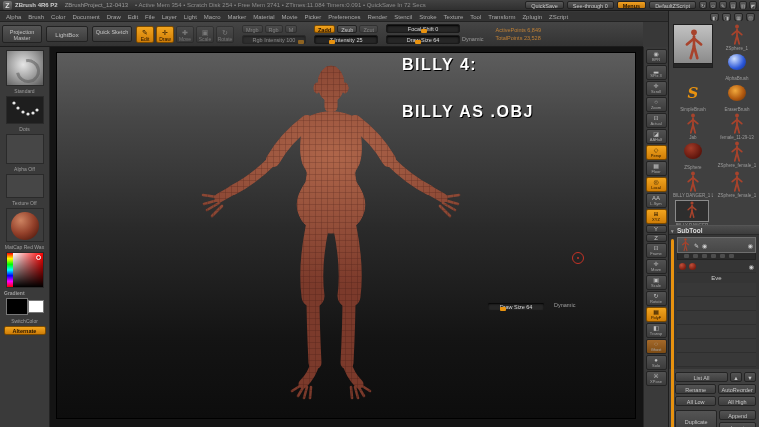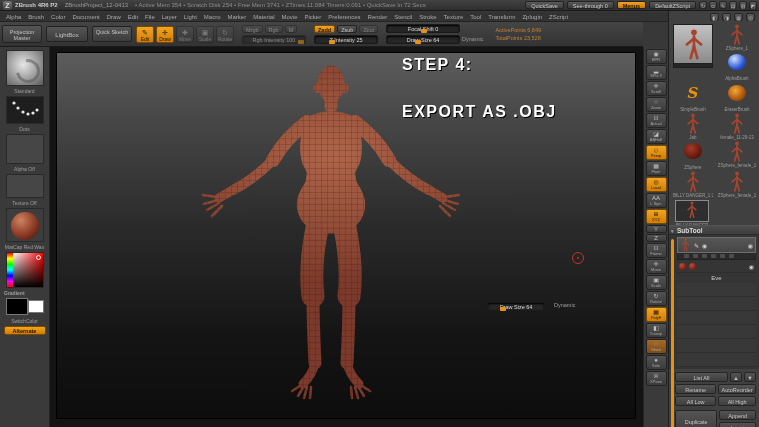--- a/index.html
+++ b/index.html
@@ -369,22 +369,22 @@
         <mask id="bodymask">
           <use href="#body" fill="#fff" stroke="#fff"></use>
         </mask>
       </defs>
       <use href="#body" fill="#7b3a2b" stroke="#7b3a2b"></use>
       <rect x="6" y="5" width="578" height="365" fill="url(#shine)" mask="url(#bodymask)"></rect>
       <rect x="6" y="5" width="578" height="365" fill="url(#wire)" opacity="0.5" mask="url(#bodymask)"></rect>
     </svg>
   </div>
   <div class="overlay">
-    <div class="l1">STEP 4:</div>
-    <div class="l3">EXPORT AS .OBJ</div>
+    <div class="l1">BILLY 4:</div>
+    <div class="l3">BILLY AS .OBJ</div>
   </div>
   <div id="float-slider" class="slider">
     <span>Draw Size 64</span><span class="nub" style="left:12px;"></span>
   </div>
   <div id="dynamic">Dynamic</div>
   <div id="cursor"></div>
 </div>
 
 <div id="rightshelf">
 

